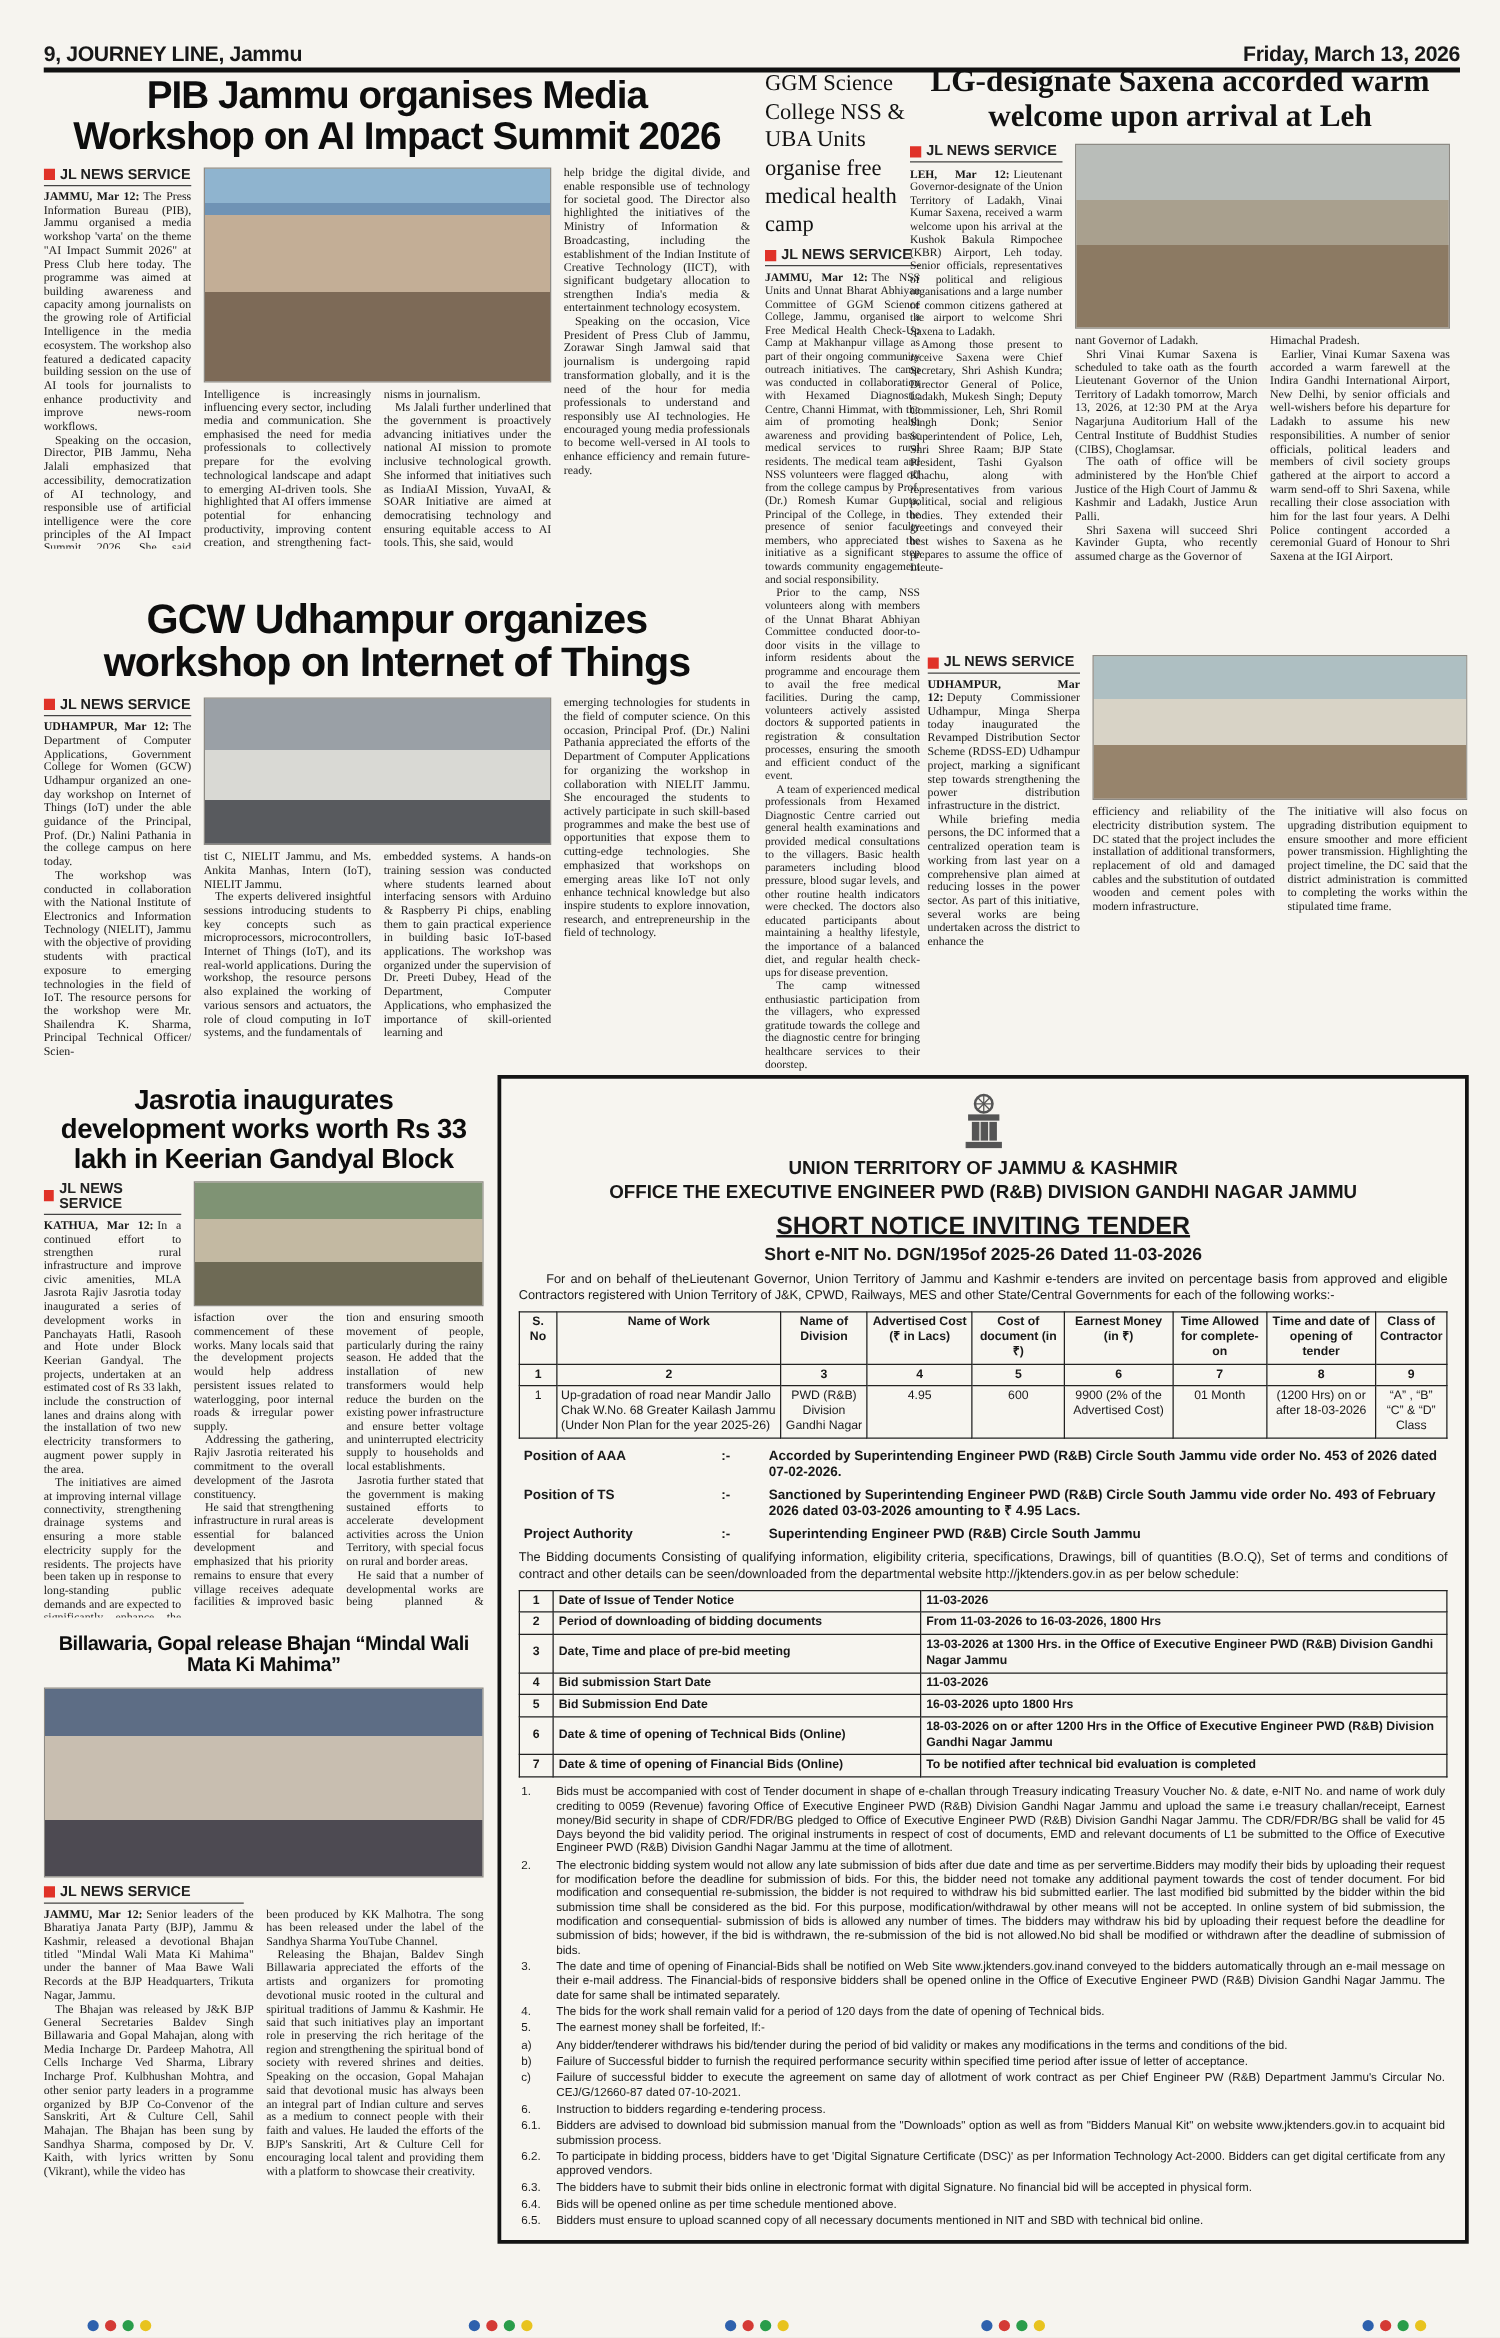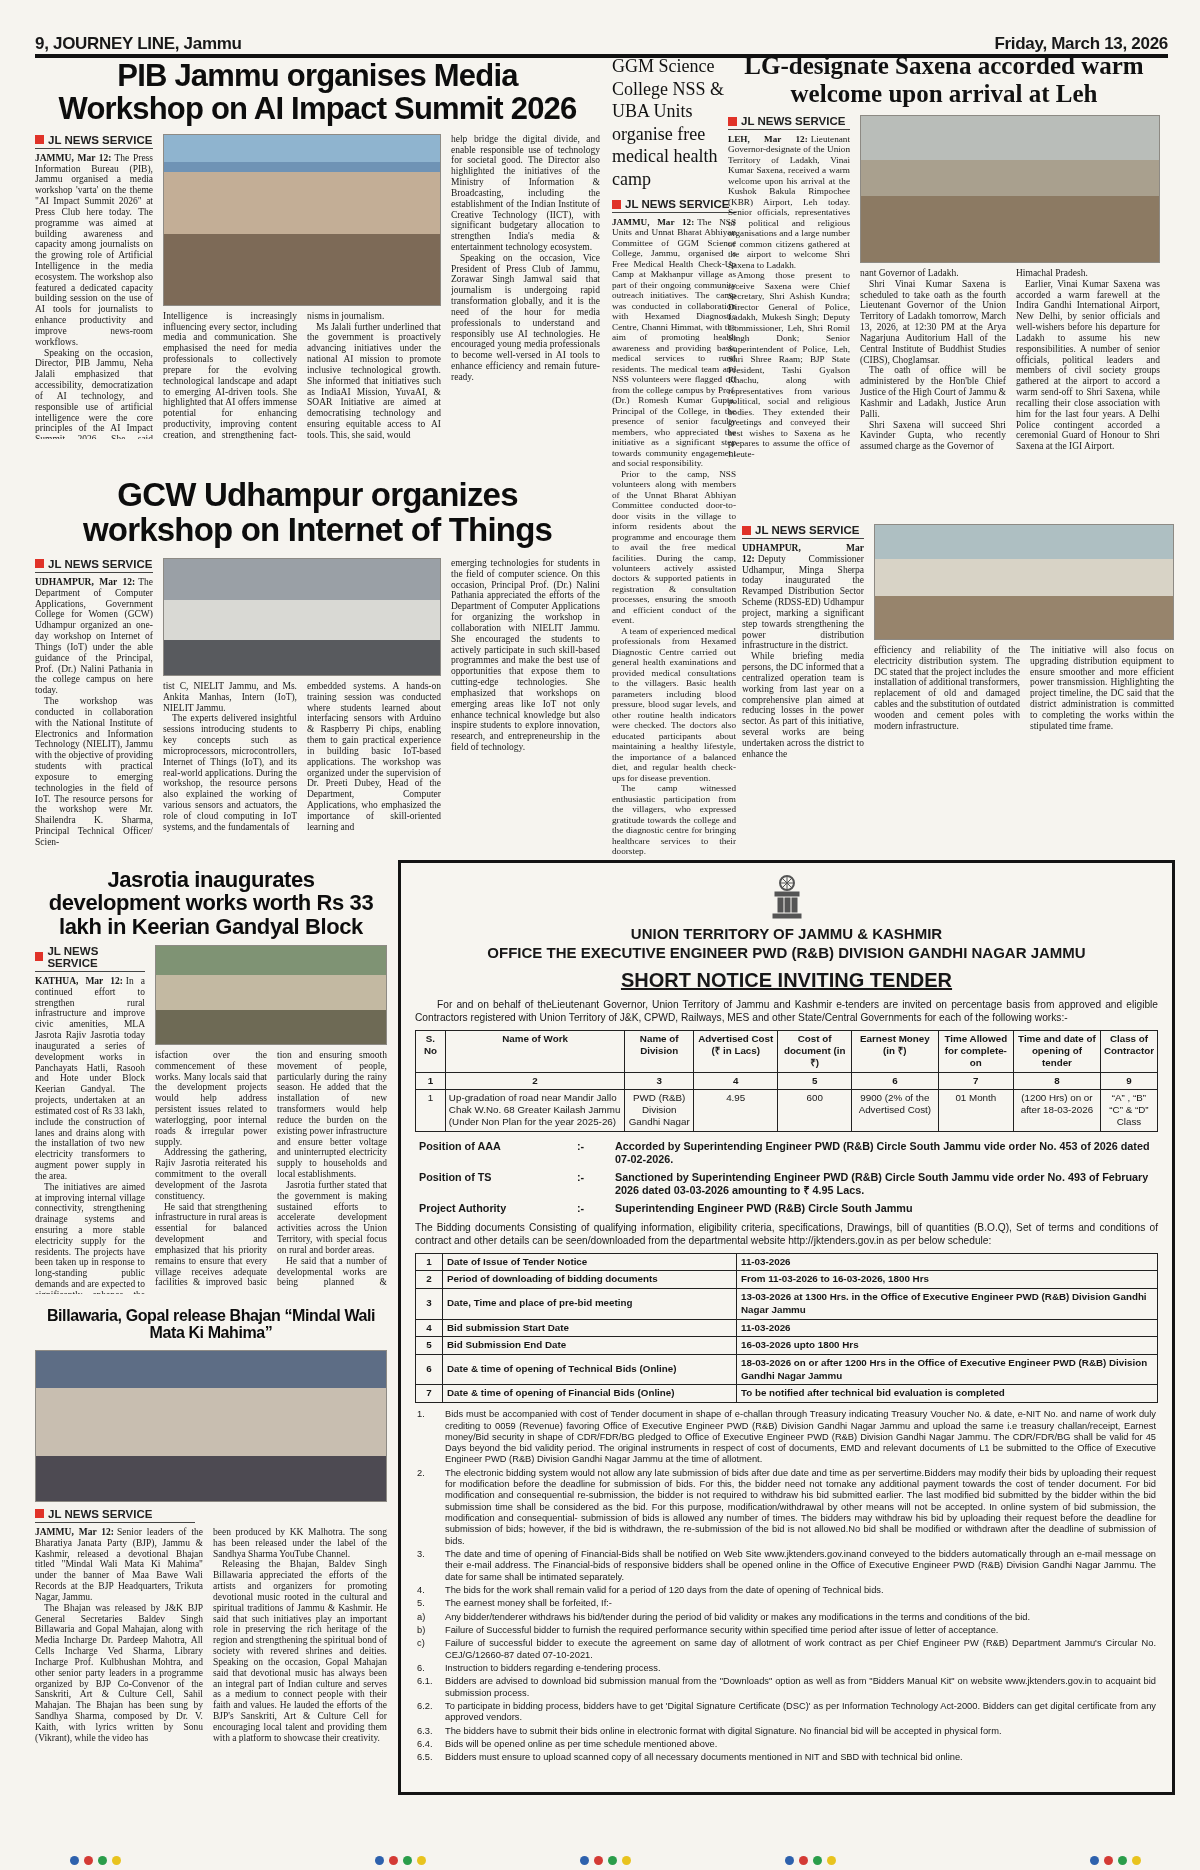--- a/index.html
+++ b/index.html
@@ -265,20 +265,21 @@
           <rect x="13" y="27" width="5" height="14"></rect>
             <rect x="20" y="27" width="5" height="14"></rect>
             <rect x="27" y="27" width="5" height="14"></rect>
           <rect x="8" y="43" width="28" height="4"></rect>
         </g>
       </svg>
     </div>
     <div class="t-center t-org">UNION TERRITORY OF JAMMU &amp; KASHMIR</div>
     <div class="t-center t-org">OFFICE THE EXECUTIVE ENGINEER PWD (R&amp;B) DIVISION GANDHI NAGAR JAMMU</div>
     <div class="t-center t-title">SHORT NOTICE INVITING TENDER</div>
+    <div class="t-center t-sub">Short e-NIT No. DGN/195of 2025-26 Dated 11-03-2026</div>
     <div class="t-intro">For and on behalf of theLieutenant Governor, Union Territory of Jammu and Kashmir e-tenders are invited on percentage basis from approved and eligible Contractors registered with Union Territory of J&amp;K, CPWD, Railways, MES and other State/Central Governments for each of the following works:-</div>
 
     <table class="work-table">
       <colgroup>
           <col style="width:32px">
           <col style="width:208px">
           <col style="width:74px">
           <col style="width:90px">
           <col style="width:78px">
           <col style="width:94px">

